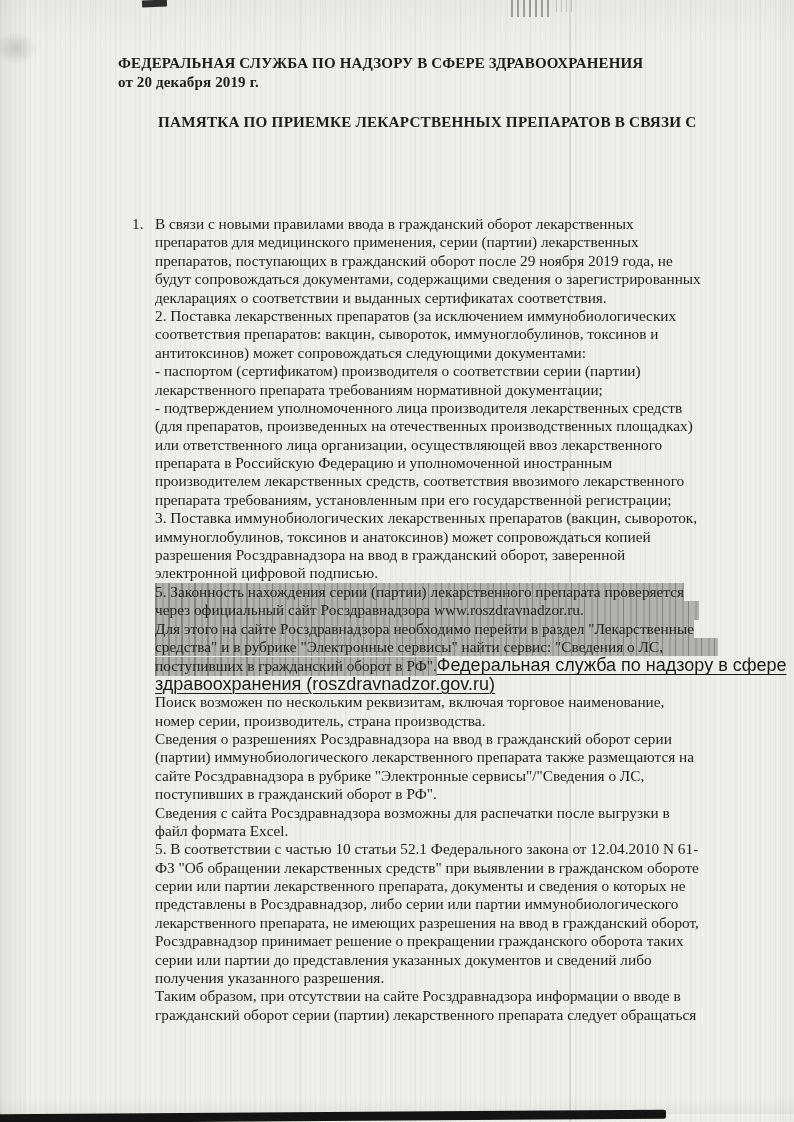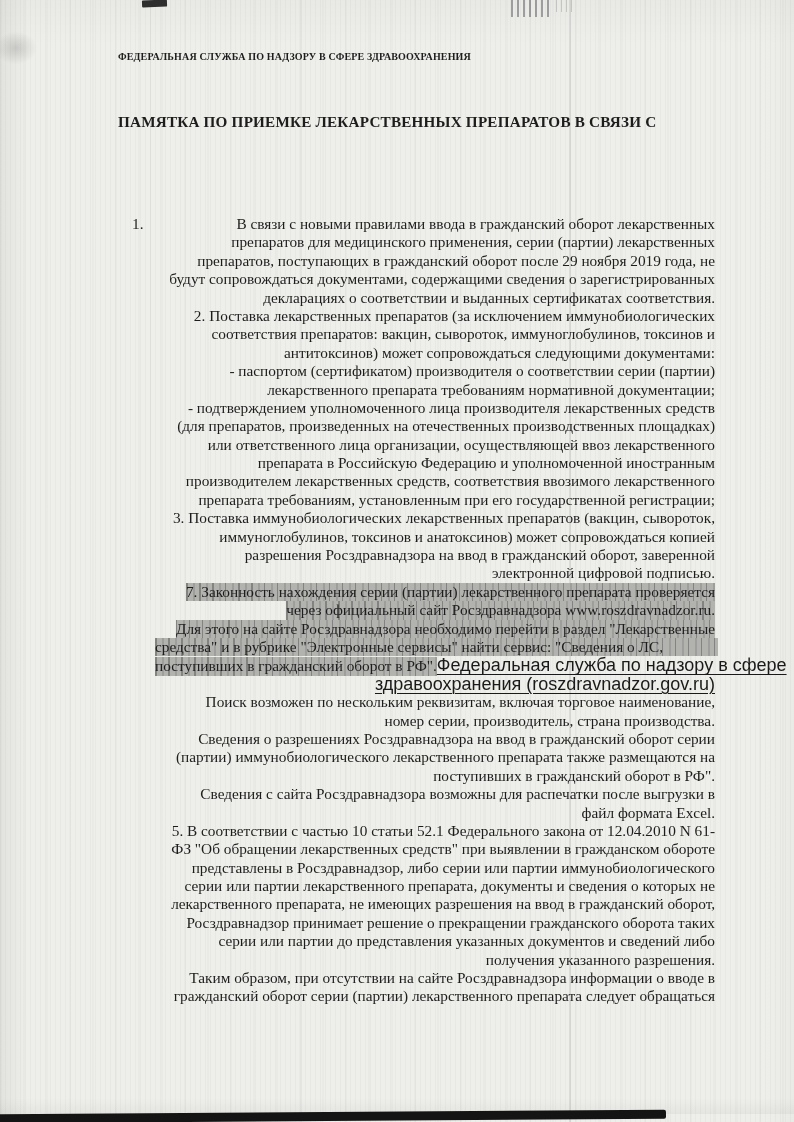--- a/index.html
+++ b/index.html
@@ -19,31 +19,31 @@
     background:
       linear-gradient(90deg, rgba(0,0,0,0.05), rgba(0,0,0,0) 28px),
       linear-gradient(180deg, rgba(0,0,0,0.025), rgba(0,0,0,0) 46px),
       linear-gradient(270deg, rgba(0,0,0,0.02), rgba(0,0,0,0) 30px),
       repeating-linear-gradient(90deg, rgba(105,105,112,0.05) 0 1px, rgba(0,0,0,0) 1px 5px),
       repeating-linear-gradient(90deg, rgba(90,90,100,0.03) 0 2px, rgba(0,0,0,0) 2px 23px),
       var(--paper);
   }
   .content{position:absolute;inset:0;filter:blur(0.22px);}
   
-  .header{position:absolute;left:118px;top:48px;font-weight:bold;
-    font-size:10px;line-height:18.5px;letter-spacing:0.15px;}
+  .header{position:absolute;left:118px;top:54px;font-weight:bold;
+    font-size:15px;line-height:18.5px;letter-spacing:0.15px;}
   
   .title{position:absolute;left:118px;top:112px;font-weight:bold;
     font-size:15.2px;letter-spacing:0.2px;}
-  .tline{height:37px;line-height:20px;white-space:nowrap;}
+  .tline{height:37px;line-height:20px;white-space:nowrap;margin-left:40px;}
   
   .bodywrap{position:absolute;left:155px;top:215px;width:560px;
     font-size:15.3px;line-height:18.4px;}
   .marker{position:absolute;left:-23px;top:0;}
-  .line{white-space:nowrap;height:18.4px;text-align:right;}
+  .line{white-space:nowrap;height:18.4px;}
   .hl{
     display:inline-block;
     background-color:var(--hl);
     background-image:
       repeating-linear-gradient(90deg,
         rgba(22,22,26,0.30) 0 1.5px, rgba(0,0,0,0) 1.5px 7px,
         rgba(35,35,40,0.14) 7px 9px, rgba(0,0,0,0) 9px 13px);
   }
   .doclink{
     font-family:"Liberation Sans", sans-serif;
@@ -80,20 +80,21 @@
   <div class="art art-fold-1"></div>
   <div class="art art-fold-2"></div>
   <div class="art art-fold-3"></div>
   <div class="art art-bottom-smudge"></div>
   <div class="art art-bottom-band"></div>
 
   <div class="content">
 
     <div class="header">
       <div>ФЕДЕРАЛЬНАЯ СЛУЖБА ПО НАДЗОРУ В СФЕРЕ ЗДРАВООХРАНЕНИЯ</div>
+      <div>от 20 декабря 2019 г.</div>
     </div>
 
     <div class="title">
       <div class="tline">ПАМЯТКА ПО ПРИЕМКЕ ЛЕКАРСТВЕННЫХ ПРЕПАРАТОВ В СВЯЗИ С</div>
     </div>
 
     <div class="bodywrap">
       <span class="marker">1.</span>
       <div id="bodylines">
           <div class="line"><span class="txt">В связи с новыми правилами ввода в гражданский оборот лекарственных</span></div>
@@ -109,37 +110,38 @@
           <div class="line"><span class="txt">- подтверждением уполномоченного лица производителя лекарственных средств</span></div>
           <div class="line"><span class="txt">(для препаратов, произведенных на отечественных производственных площадках)</span></div>
           <div class="line"><span class="txt">или ответственного лица организации, осуществляющей ввоз лекарственного</span></div>
           <div class="line"><span class="txt">препарата в Российскую Федерацию и уполномоченной иностранным</span></div>
           <div class="line"><span class="txt">производителем лекарственных средств, соответствия ввозимого лекарственного</span></div>
           <div class="line"><span class="txt">препарата требованиям, установленным при его государственной регистрации;</span></div>
           <div class="line"><span class="txt">3. Поставка иммунобиологических лекарственных препаратов (вакцин, сывороток,</span></div>
           <div class="line"><span class="txt">иммуноглобулинов, токсинов и анатоксинов) может сопровождаться копией</span></div>
           <div class="line"><span class="txt">разрешения Росздравнадзора на ввод в гражданский оборот, заверенной</span></div>
           <div class="line"><span class="txt">электронной цифровой подписью.</span></div>
-          <div class="line"><span class="hl">7. Законность нахождения серии (партии) лекарственного препарата проверяется</span></div>
-          <div class="line"><span class="hl" style="">через официальный сайт Росздравнадзора www.roszdravnadzor.ru.</span></div>
+          <div class="line"><span class="hl">5. Законность нахождения серии (партии) лекарственного препарата проверяется</span></div>
+          <div class="line"><span class="hl" style="padding-right: 115px;">через официальный сайт Росздравнадзора www.roszdravnadzor.ru.</span></div>
           <div class="line"><span class="hl">Для этого на сайте Росздравнадзора необходимо перейти в раздел "Лекарственные</span></div>
           <div class="line"><span class="hl" style="padding-right: 55px;">средства" и в рубрике "Электронные сервисы" найти сервис: "Сведения о ЛС,</span></div>
           <div class="line"><span class="hl">поступивших в гражданский оборот в РФ". </span><a class="doclink">Федеральная служба по надзору в сфере</a></div>
           <div class="line"><a class="doclink">здравоохранения (roszdravnadzor.gov.ru)</a></div>
           <div class="line"><span class="txt">Поиск возможен по нескольким реквизитам, включая торговое наименование,</span></div>
           <div class="line"><span class="txt">номер серии, производитель, страна производства.</span></div>
           <div class="line"><span class="txt">Сведения о разрешениях Росздравнадзора на ввод в гражданский оборот серии</span></div>
           <div class="line"><span class="txt">(партии) иммунобиологического лекарственного препарата также размещаются на</span></div>
+          <div class="line"><span class="txt">сайте Росздравнадзора в рубрике "Электронные сервисы"/"Сведения о ЛС,</span></div>
           <div class="line"><span class="txt">поступивших в гражданский оборот в РФ".</span></div>
           <div class="line"><span class="txt">Сведения с сайта Росздравнадзора возможны для распечатки после выгрузки в</span></div>
           <div class="line"><span class="txt">файл формата Excel.</span></div>
           <div class="line"><span class="txt">5. В соответствии с частью 10 статьи 52.1 Федерального закона от 12.04.2010 N 61-</span></div>
           <div class="line"><span class="txt">ФЗ "Об обращении лекарственных средств" при выявлении в гражданском обороте</span></div>
+          <div class="line"><span class="txt">серии или партии лекарственного препарата, документы и сведения о которых не</span></div>
           <div class="line"><span class="txt">представлены в Росздравнадзор, либо серии или партии иммунобиологического</span></div>
-          <div class="line"><span class="txt">серии или партии лекарственного препарата, документы и сведения о которых не</span></div>
           <div class="line"><span class="txt">лекарственного препарата, не имеющих разрешения на ввод в гражданский оборот,</span></div>
           <div class="line"><span class="txt">Росздравнадзор принимает решение о прекращении гражданского оборота таких</span></div>
           <div class="line"><span class="txt">серии или партии до представления указанных документов и сведений либо</span></div>
           <div class="line"><span class="txt">получения указанного разрешения.</span></div>
           <div class="line"><span class="txt">Таким образом, при отсутствии на сайте Росздравнадзора информации о вводе в</span></div>
           <div class="line"><span class="txt">гражданский оборот серии (партии) лекарственного препарата следует обращаться</span></div>
         </div>
     </div>
 
   </div>

